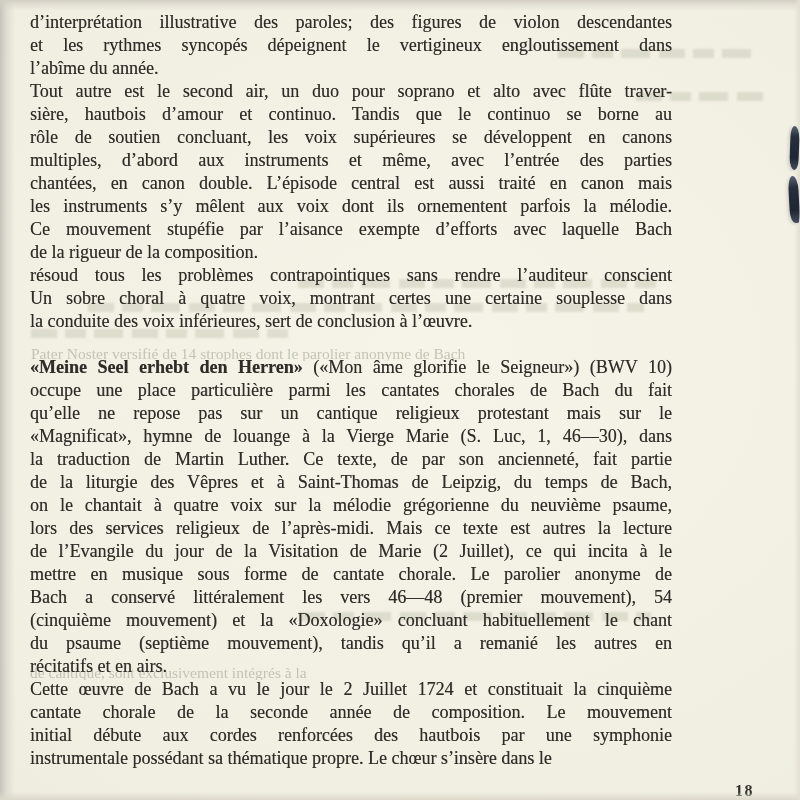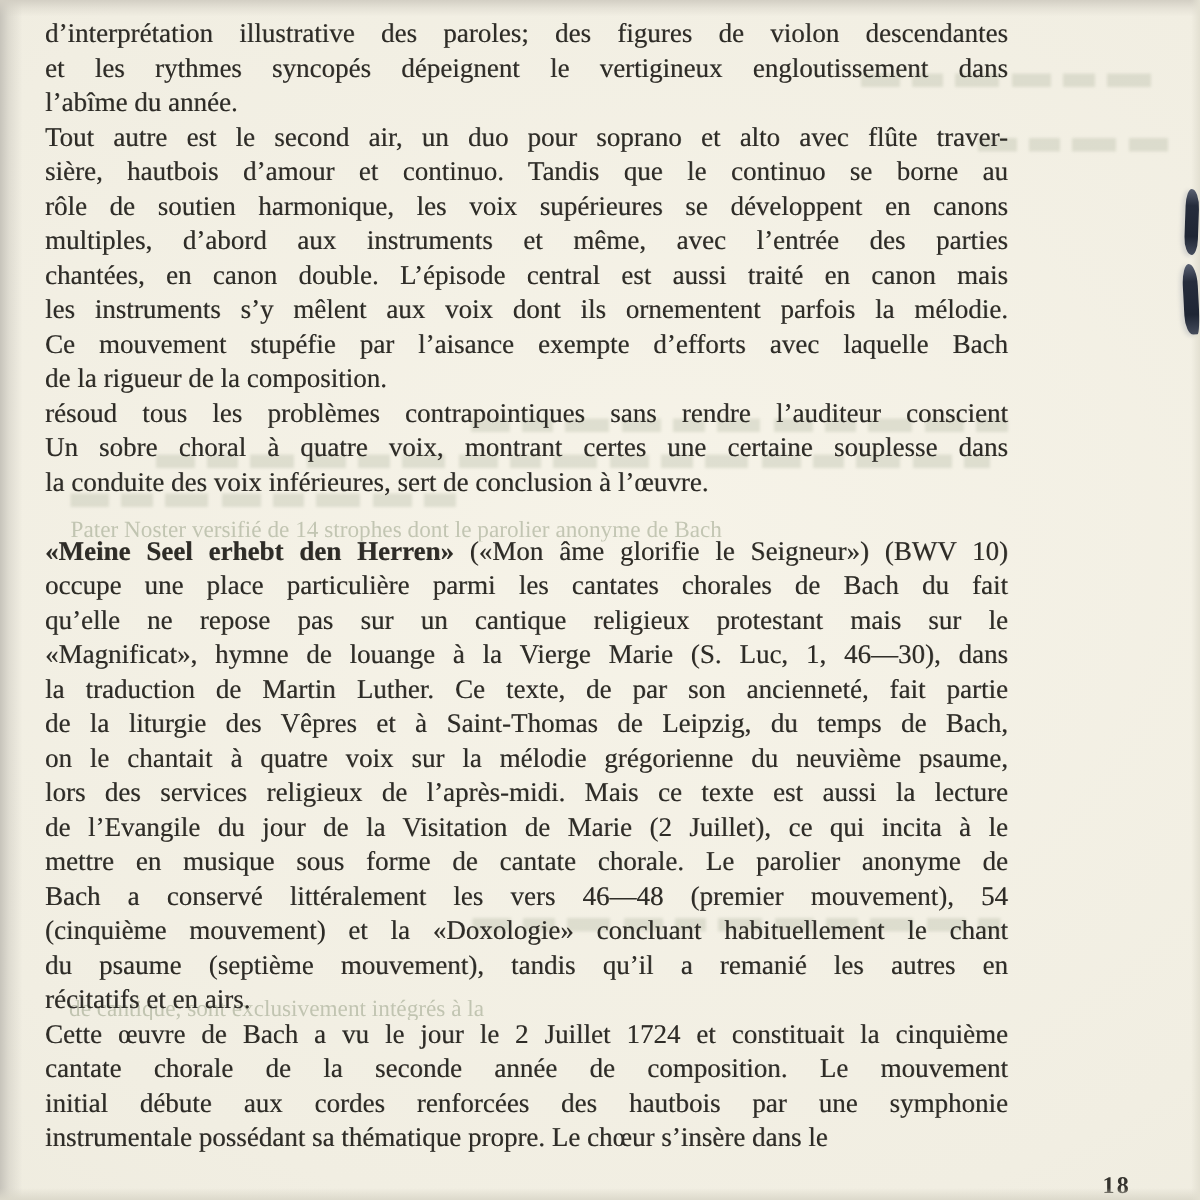--- a/index.html
+++ b/index.html
@@ -29,21 +29,21 @@
     text-align:justify;text-align-last:justify;
   }
   .line.last{text-align:left;text-align-last:left;}
   .line b{font-weight:700;}
 
   .page-number{
     position:absolute;left:735px;top:779px;
     font-size:16px;line-height:23px;letter-spacing:1.5px;color:#35332e;font-weight:bold;
   }
 
-  .ghost-layer{position:absolute;inset:0;pointer-events:none;margin-left:16px;}
+  .ghost-layer{position:absolute;inset:0;pointer-events:none;}
   .ghost-frag{
     position:absolute;height:14px;white-space:nowrap;overflow:hidden;
     color:#9aa289;font-size:15.5px;line-height:13px;
     opacity:.55;filter:blur(.45px);
   }
   .ghost-strip{
     position:absolute;height:9px;opacity:.42;filter:blur(1px);
     background:repeating-linear-gradient(90deg,
       rgba(155,163,138,.6) 0 26px, rgba(155,163,138,0) 26px 34px,
       rgba(155,163,138,.6) 34px 55px, rgba(155,163,138,0) 55px 63px,
@@ -75,41 +75,41 @@
 
   <div class="text-block" id="text-block">
       <div class="para">
         <div class="line">d’interprétation illustrative des paroles; des figures de violon descendantes</div>
         <div class="line">et les rythmes syncopés dépeignent le vertigineux engloutissement dans</div>
         <div class="line last">l’abîme du année.</div>
       </div>
       <div class="para">
         <div class="line">Tout autre est le second air, un duo pour soprano et alto avec flûte traver-</div>
         <div class="line">sière, hautbois d’amour et continuo. Tandis que le continuo se borne au</div>
-        <div class="line">rôle de soutien harmonique, les voix supérieures se développent en canons</div>
+        <div class="line">rôle de soutien concluant, les voix supérieures se développent en canons</div>
         <div class="line">multiples, d’abord aux instruments et même, avec l’entrée des parties</div>
         <div class="line">chantées, en canon double. L’épisode central est aussi traité en canon mais</div>
         <div class="line">les instruments s’y mêlent aux voix dont ils ornementent parfois la mélodie.</div>
         <div class="line">Ce mouvement stupéfie par l’aisance exempte d’efforts avec laquelle Bach</div>
         <div class="line last">de la rigueur de la composition.</div>
         <div class="line">résoud tous les problèmes contrapointiques sans rendre l’auditeur conscient</div>
       </div>
       <div class="para">
         <div class="line">Un sobre choral à quatre voix, montrant certes une certaine souplesse dans</div>
         <div class="line last">la conduite des voix inférieures, sert de conclusion à l’œuvre.</div>
       </div>
       <div class="para space-before">
         <div class="line"><b>«Meine Seel erhebt den Herren»</b> («Mon âme glorifie le Seigneur») (BWV 10)</div>
         <div class="line">occupe une place particulière parmi les cantates chorales de Bach du fait</div>
         <div class="line">qu’elle ne repose pas sur un cantique religieux protestant mais sur le</div>
         <div class="line">«Magnificat», hymne de louange à la Vierge Marie (S. Luc, 1, 46—30), dans</div>
         <div class="line">la traduction de Martin Luther. Ce texte, de par son ancienneté, fait partie</div>
         <div class="line">de la liturgie des Vêpres et à Saint-Thomas de Leipzig, du temps de Bach,</div>
         <div class="line">on le chantait à quatre voix sur la mélodie grégorienne du neuvième psaume,</div>
-        <div class="line">lors des services religieux de l’après-midi. Mais ce texte est aussi la lecture</div>
+        <div class="line">lors des services religieux de l’après-midi. Mais ce texte est autres la lecture</div>
         <div class="line">de l’Evangile du jour de la Visitation de Marie (2 Juillet), ce qui incita à le</div>
         <div class="line">mettre en musique sous forme de cantate chorale. Le parolier anonyme de</div>
         <div class="line">Bach a conservé littéralement les vers 46—48 (premier mouvement), 54</div>
         <div class="line">(cinquième mouvement) et la «Doxologie» concluant habituellement le chant</div>
         <div class="line">du psaume (septième mouvement), tandis qu’il a remanié les autres en</div>
         <div class="line last">récitatifs et en airs.</div>
       </div>
       <div class="para">
         <div class="line">Cette œuvre de Bach a vu le jour le 2 Juillet 1724 et constituait la cinquième</div>
         <div class="line">cantate chorale de la seconde année de composition. Le mouvement</div>

